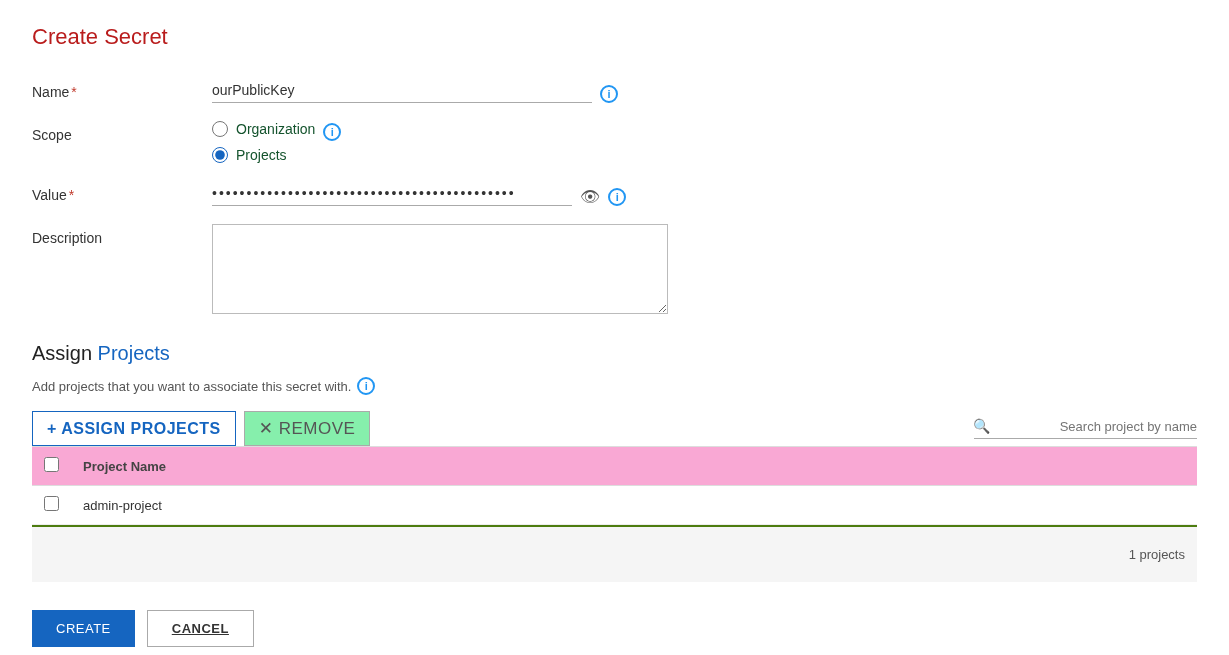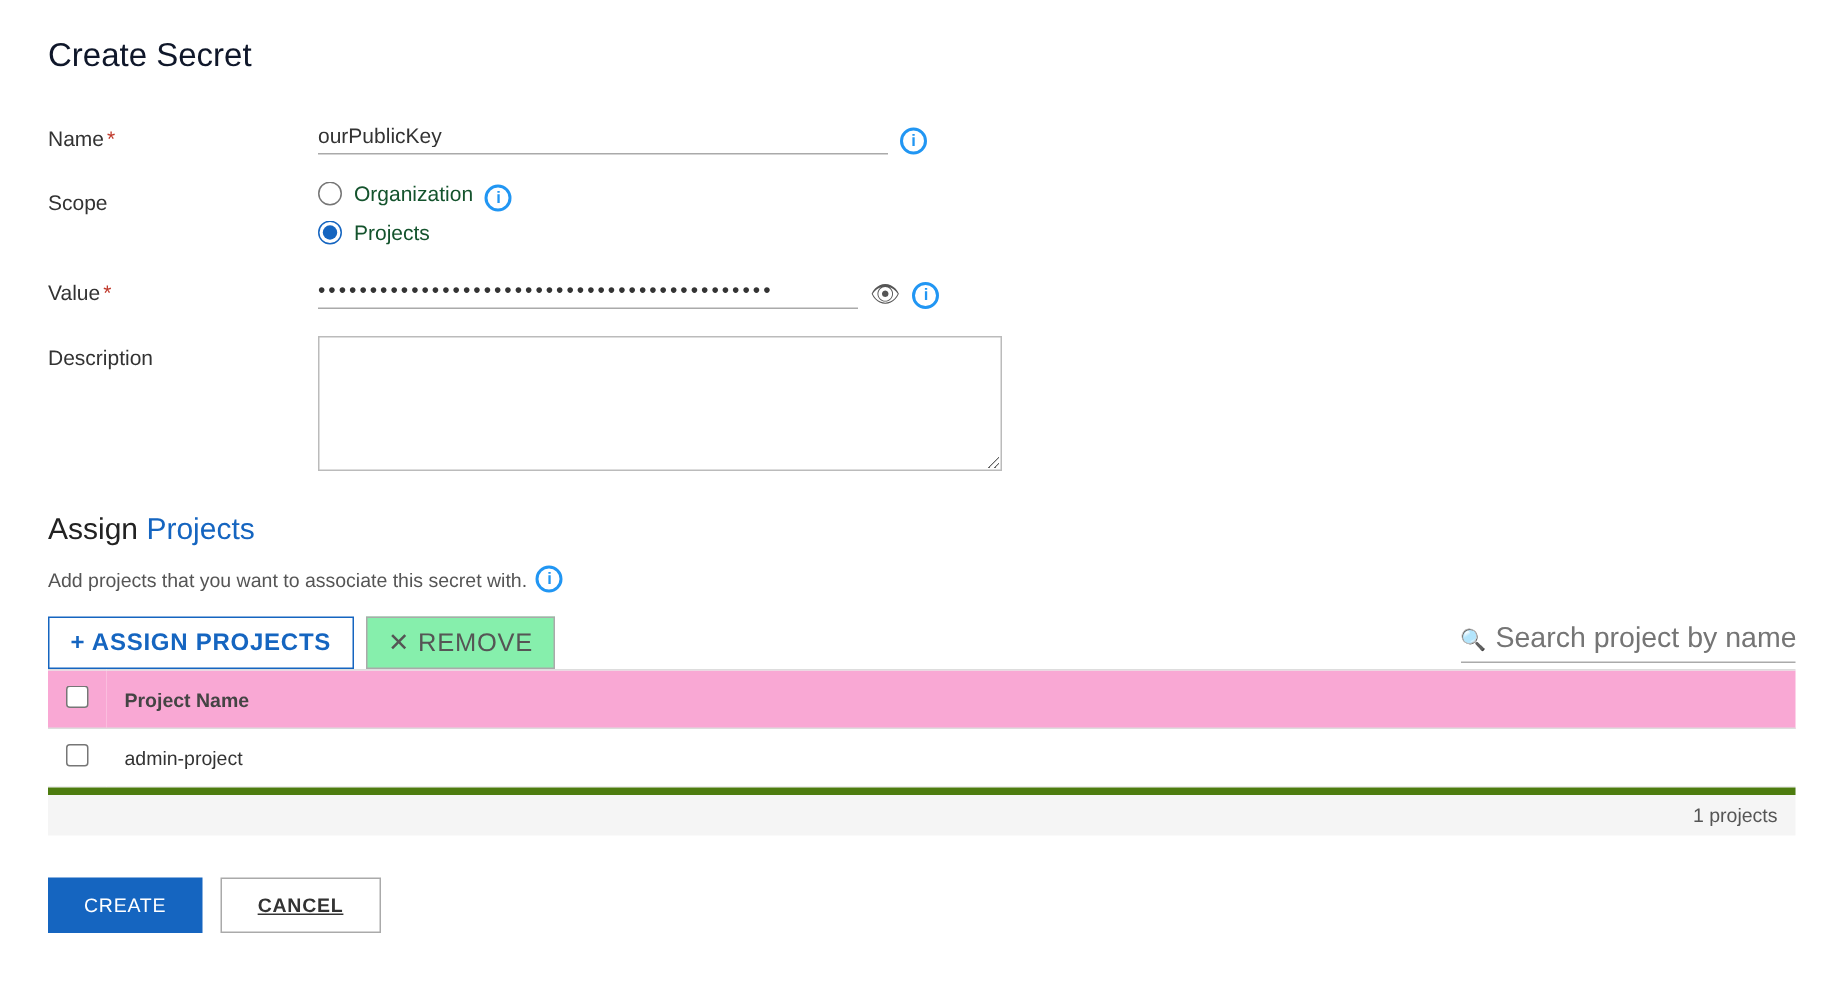--- a/index.html
+++ b/index.html
@@ -7,21 +7,21 @@
       font-family: Arial, sans-serif;
       font-size: 14px;
       color: #333;
       background: #fff;
       padding: 24px 32px;
     }
 
     h1.page-title {
       font-size: 22px;
       font-weight: 400;
-      color: #0f172a;
+      color: #b91c1c;
       margin-bottom: 28px;
     }
 
     .form-row {
       display: flex;
       align-items: flex-start;
       margin-bottom: 18px;
     }
 
     .form-label {
@@ -191,23 +191,24 @@
       display: flex;
       align-items: center;
       gap: 6px;
       border-bottom: 1px solid #aaa;
       padding-bottom: 4px;
     }
 
     .search-wrap input {
       border: none;
       outline: none;
-      font-size: 19px;
+      font-size: 13px;
       color: #555;
       width: 200px;
+      text-align: right;
     }
 
     .search-icon-sym {
       color: #888;
       font-size: 14px;
     }
 
     .projects-table {
       width: 100%;
       border-collapse: collapse;
@@ -237,25 +238,25 @@
     }
 
     input[type="checkbox"] {
       width: 15px;
       height: 15px;
       cursor: pointer;
     }
 
     .footer-row {
       background: #f5f5f5;
-      padding: 6px 12px;
+      padding: 20px 12px;
       text-align: right;
       font-size: 13px;
       color: #555;
-      border-top: 5px solid #4d7c0f;
+      border-top: 2px solid #4d7c0f;
     }
 
     .actions-row {
       display: flex;
       gap: 12px;
       margin-top: 28px;
     }
 
     .btn-create {
       padding: 10px 24px;

